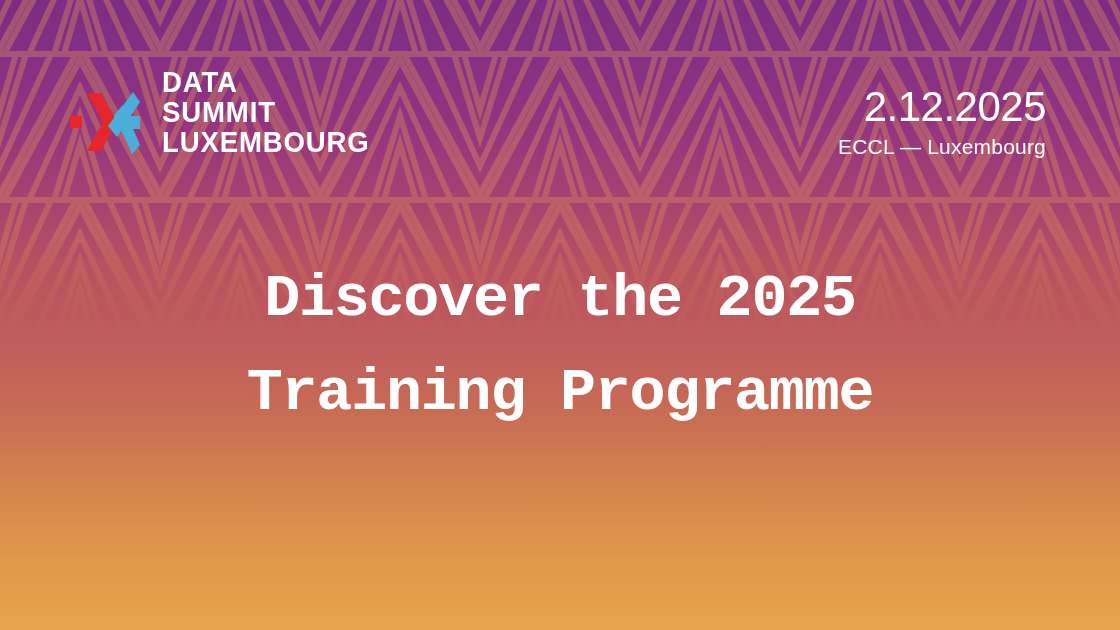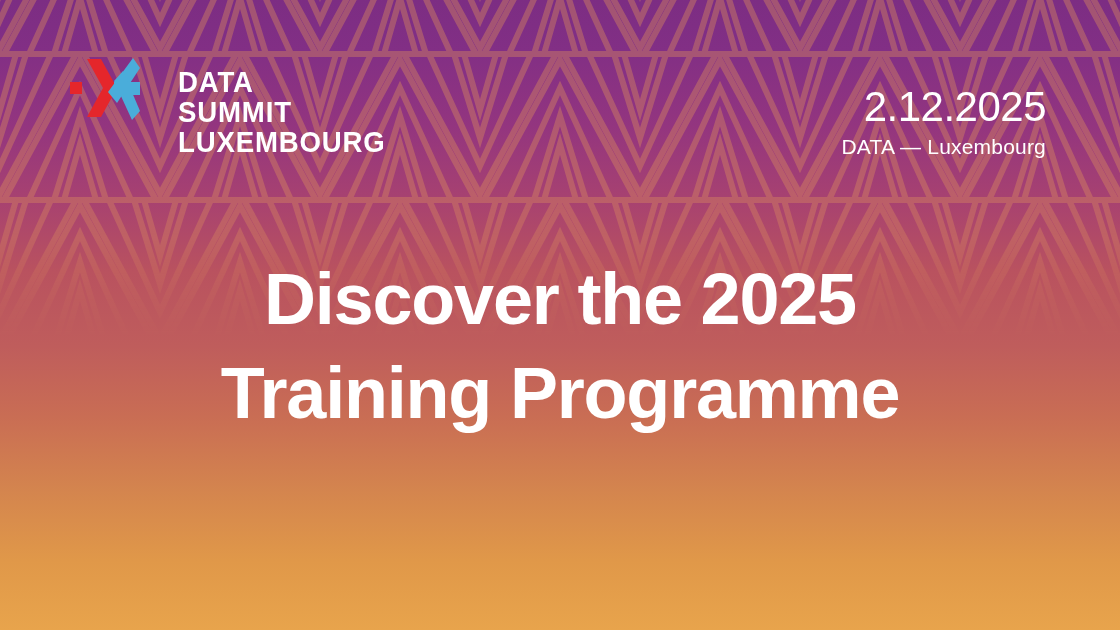--- a/index.html
+++ b/index.html
@@ -61,22 +61,22 @@
         rgba(0,0,0,0) 100%);
   }
   .bg-pattern svg { display: block; }
 
   
   .logo-block {
     position: absolute;
     left: 70px;
     top: 55px;
     display: flex;
-    align-items: flex-start;
-    gap: 38px;
+    align-items: flex-end;
+    gap: 22px;
   }
   .logo-mark {
     width: 70px;
     height: 66px;
     flex: none;
     margin-top: 2px;
   }
   .logo-mark svg { display: block; }
 
   .wordmark {
@@ -128,23 +128,23 @@
     position: absolute;
     left: 0;
     right: 0;
     top: 252px;
     text-align: center;
     padding: 0 40px;
     box-sizing: border-box;
   }
   .headline-line {
     color: #ffffff;
-    font-family: Liberation Sans, sans-serif;
+    font-family: Liberation Mono, monospace;
     font-weight: bold;
-    font-size: 72px;
+    font-size: 60px;
     line-height: 94px;
     letter-spacing: -1.2px;
     white-space: nowrap;
   }
 </style>
 </head>
 <body>
 
 <div class="banner">
 
@@ -213,21 +213,21 @@
 
     <div class="wordmark">
       <div class="wordmark-line">DATA</div>
       <div class="wordmark-line">SUMMIT</div>
       <div class="wordmark-line">LUXEMBOURG</div>
     </div>
   </div>
 
   <div class="date-block">
     <div class="date-main">2.12.2025</div>
-    <div class="date-venue">DATA — Luxembourg</div>
+    <div class="date-venue">ECCL — Luxembourg</div>
   </div>
 
   <div class="headline">
     <div class="headline-line">Discover the 2025</div>
     <div class="headline-line">Training Programme</div>
   </div>
 
 </div>
 
 </body></html>

